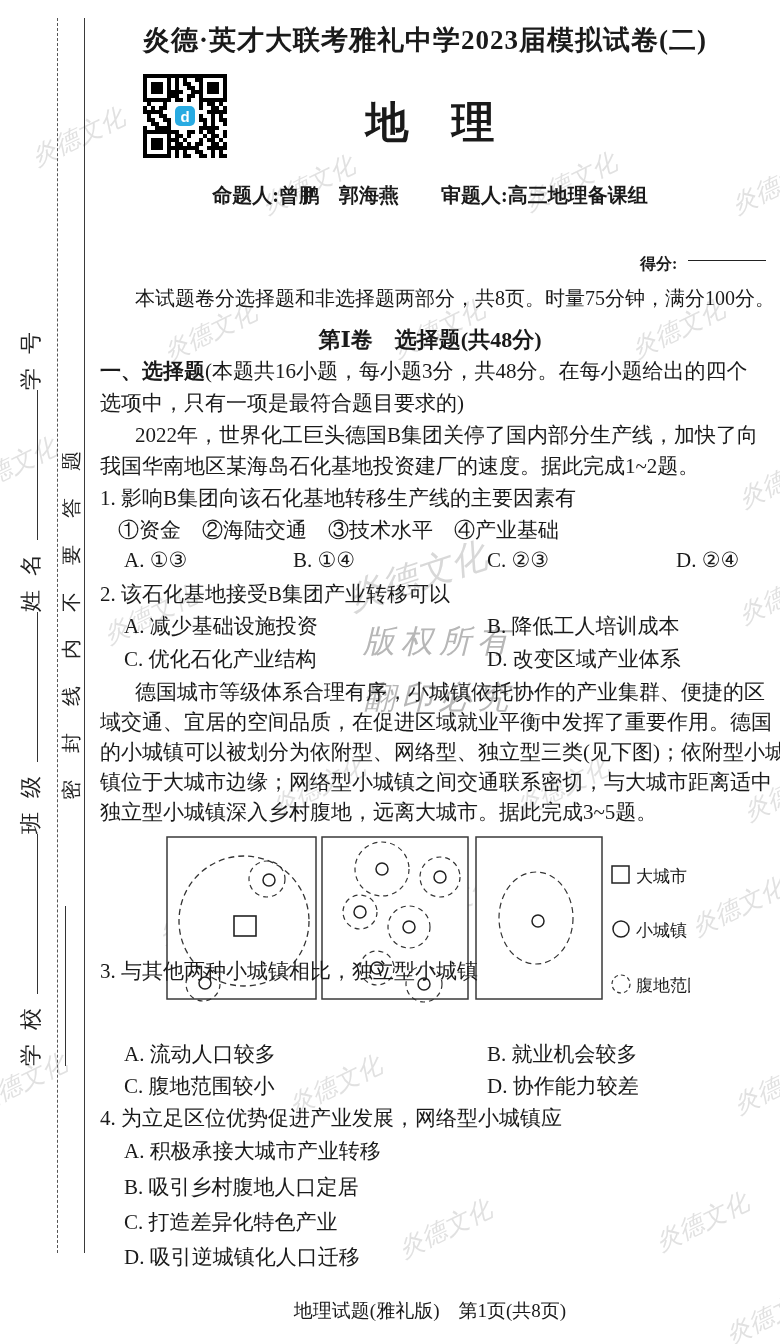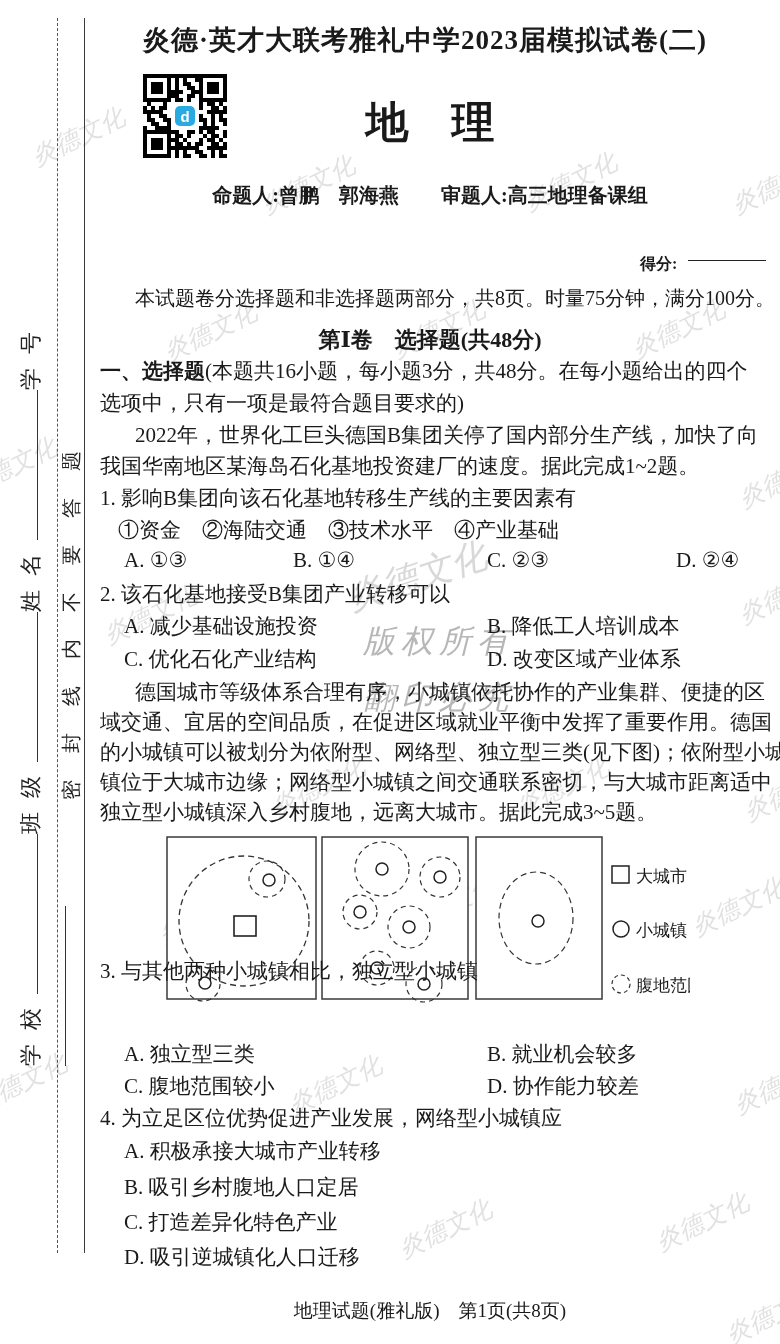--- a/index.html
+++ b/index.html
@@ -313,21 +313,21 @@
 
     <rect x="612" y="866" width="17" height="17" fill="#fff" stroke="#222" stroke-width="1.5"></rect>
     <text x="636" y="882" font-size="17">大城市</text>
     <circle cx="621" cy="929" r="8" fill="#fff" stroke="#222" stroke-width="1.5"></circle>
     <text x="636" y="936" font-size="17">小城镇</text>
     <circle cx="621" cy="984" r="9" fill="#fff" stroke="#333" stroke-width="1.2" stroke-dasharray="4,3"></circle>
     <text x="636" y="991" font-size="17">腹地范围</text>
   </svg>
 
   <div class="abs body-text" style="left:100px;top:957px;">3. 与其他两种小城镇相比，独立型小城镇</div>
-  <div class="abs opt" style="left:124px;top:1040px;">A. 独立型三类</div>
+  <div class="abs opt" style="left:124px;top:1040px;">A. 流动人口较多</div>
   <div class="abs opt" style="left:487px;top:1040px;">B. 就业机会较多</div>
   <div class="abs opt" style="left:124px;top:1072px;">C. 腹地范围较小</div>
   <div class="abs opt" style="left:487px;top:1072px;">D. 协作能力较差</div>
 
   <div class="abs body-text" style="left:100px;top:1104px;">4. 为立足区位优势促进产业发展，网络型小城镇应</div>
   <div class="abs opt" style="left:124px;top:1137px;">A. 积极承接大城市产业转移</div>
   <div class="abs opt" style="left:124px;top:1173px;">B. 吸引乡村腹地人口定居</div>
   <div class="abs opt" style="left:124px;top:1208px;">C. 打造差异化特色产业</div>
   <div class="abs opt" style="left:124px;top:1243px;">D. 吸引逆城镇化人口迁移</div>
 

